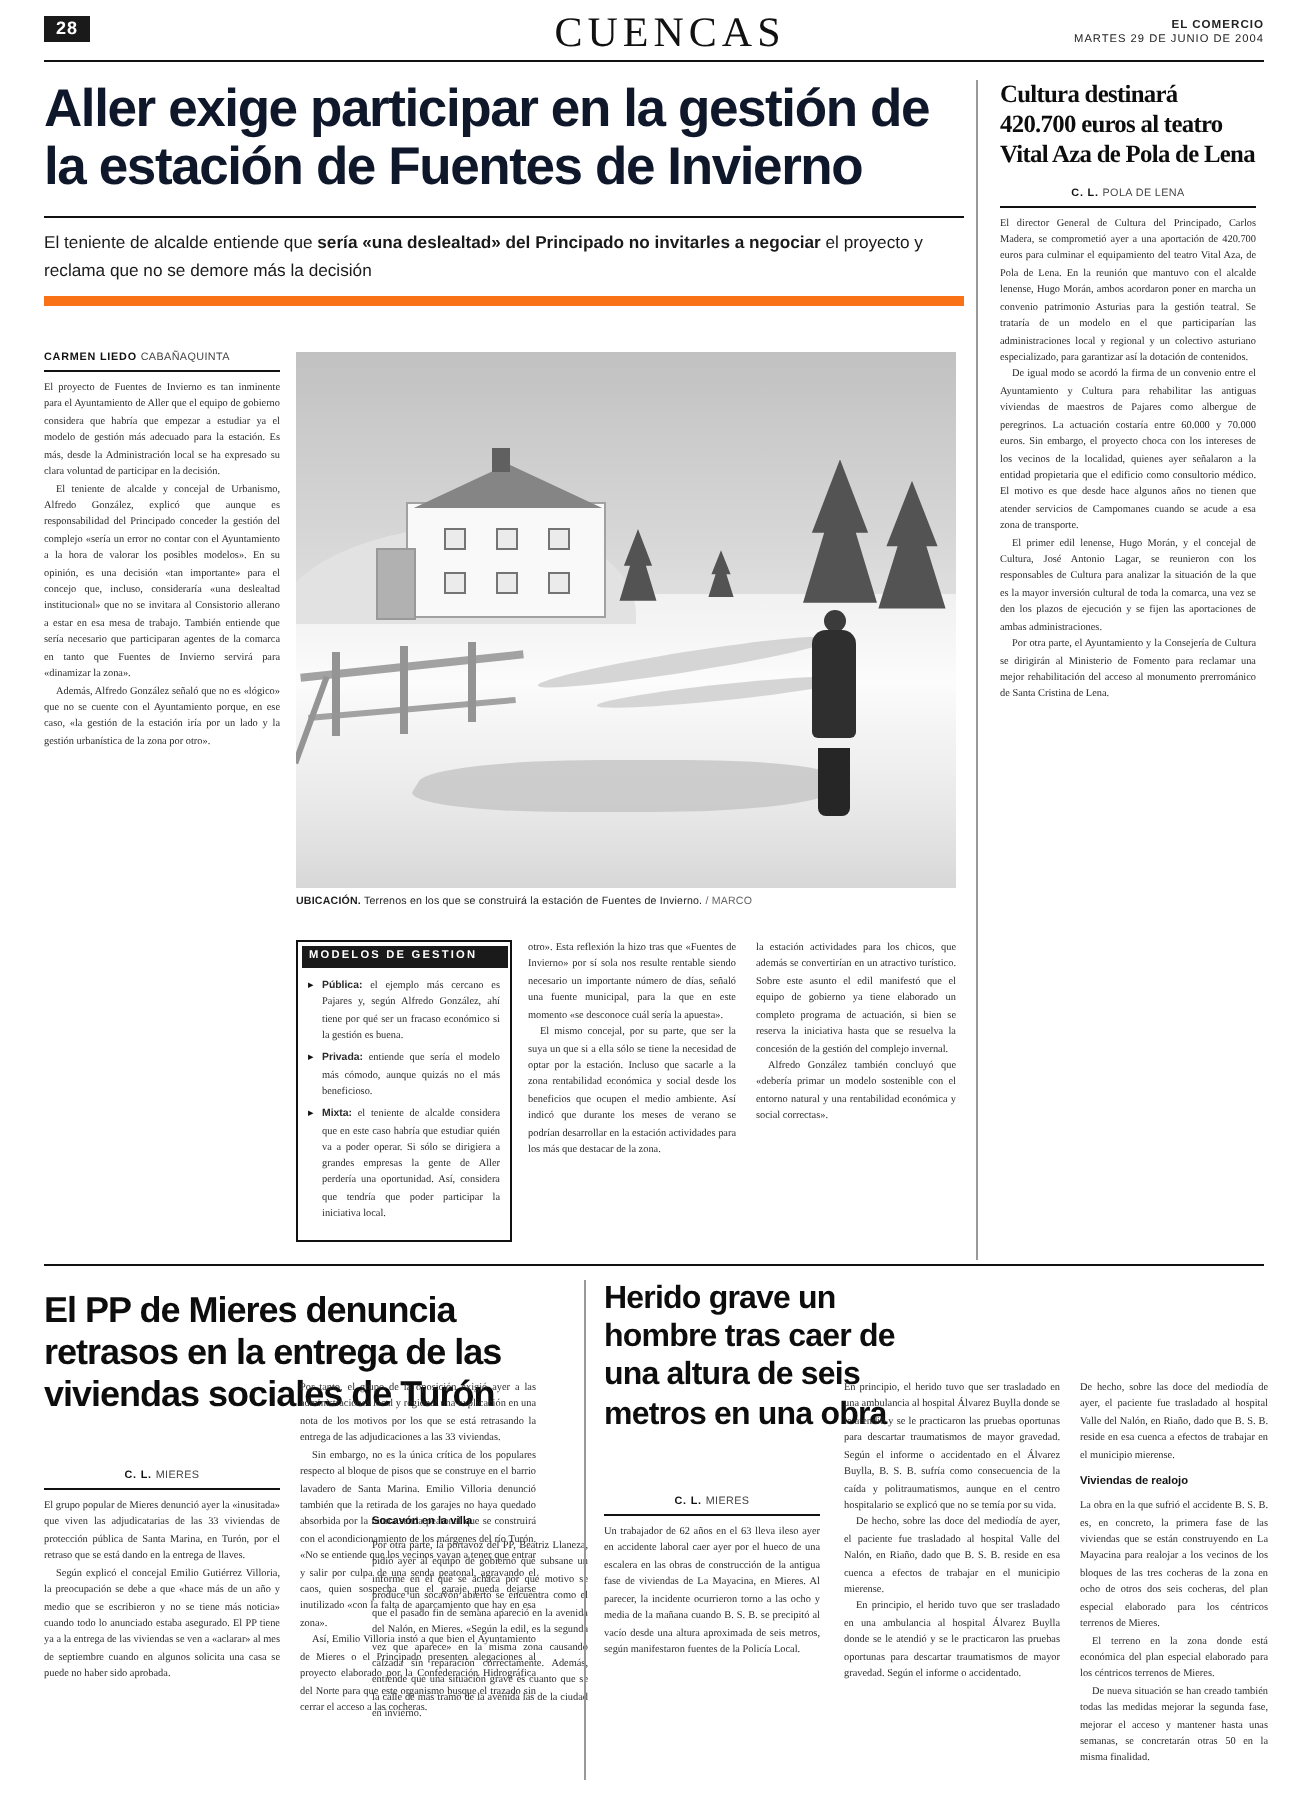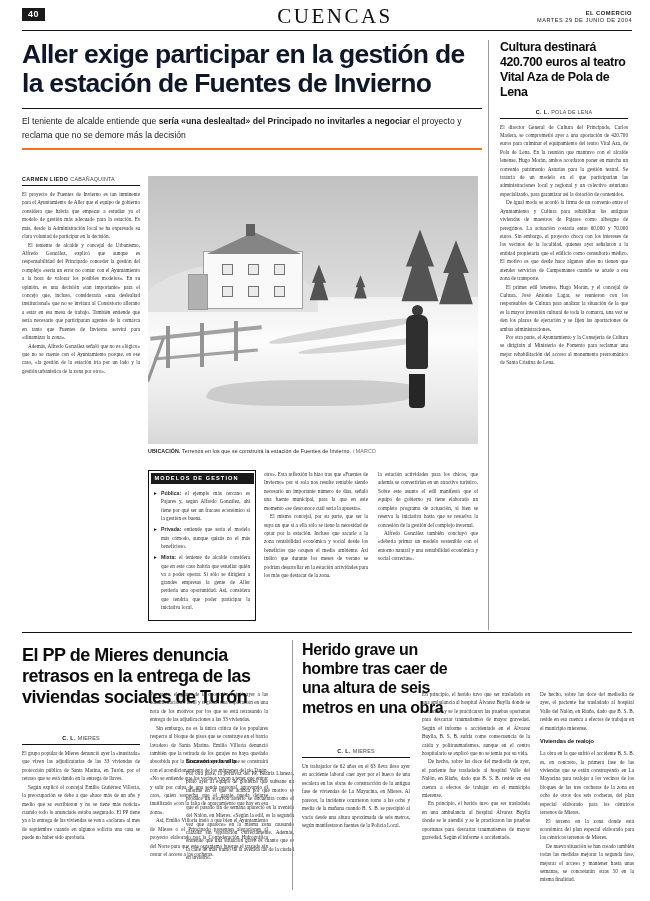--- a/index.html
+++ b/index.html
@@ -84,21 +84,21 @@
     letter-spacing:-0.7px;
     color:#0f172a;
     margin:0 0 10px 0;
   }
   .subhead {
     font-family:"Liberation Sans", sans-serif;
     font-size:8.6px;
     line-height:1.65;
     color:#1a1a1a;
     border-top:1px solid #111;
-    border-bottom:2px solid #f97316;
+    border-bottom:5px solid #f97316;
     padding:5px 0 5px 0;
     margin:0 0 0 0;
   }
   .subhead b { font-weight:bold; }
 
   .main-body { position:absolute; left:22px; top:176px; width:118px; }
 
   
   .photo-wrap { position:absolute; left:148px; top:176px; width:330px; }
   .photo {
@@ -176,21 +176,21 @@
   }
   .bullet-item b { font-family:"Liberation Sans", sans-serif; font-weight:bold; font-size:5.2px; }
 
   .main-col2 { position:absolute; left:264px; top:470px; width:104px; }
   .main-col3 { position:absolute; left:378px; top:470px; width:100px; }
 
   
   .vrule { position:absolute; width:0; border-left:0.8px solid #999; }
   .sidebar { position:absolute; left:500px; top:40px; width:128px; }
   .sb-headline {
-    font-family:Liberation Sans, sans-serif;
+    font-family:Liberation Serif, serif;
     font-weight:bold; font-size:12.4px; line-height:1.2;
     letter-spacing:-0.35px; color:#0d0d0d; margin:0 0 9px 0;
   }
   .sb-sub {
     font-family:"Liberation Sans", sans-serif;
     font-weight:bold; font-size:5.6px; color:#111;
     margin:5px 0 3px 0;
   }
 
   
@@ -214,21 +214,21 @@
   .story3-c1 { position:absolute; left:302px; top:748px; width:108px; }
   .story3-c2 { position:absolute; left:422px; top:690px; width:108px; }
   .story3-c3 { position:absolute; left:540px; top:690px; width:94px; }
 </style>
 </head>
 <body>
 
 <div class="page">
 
   <div class="masthead">
-    <div class="pagenum">40</div>
+    <div class="pagenum">28</div>
     <div class="section-title">CUENCAS</div>
     <div class="mast-right">
       <div class="paper">EL COMERCIO</div>
       <div>MARTES 29 DE JUNIO DE 2004</div>
     </div>
   </div>
   <div class="rule-top"></div>
 
   <div class="main-story">
     <h1 class="headline">Aller exige participar en la gestión de la estación de Fuentes de Invierno</h1>

